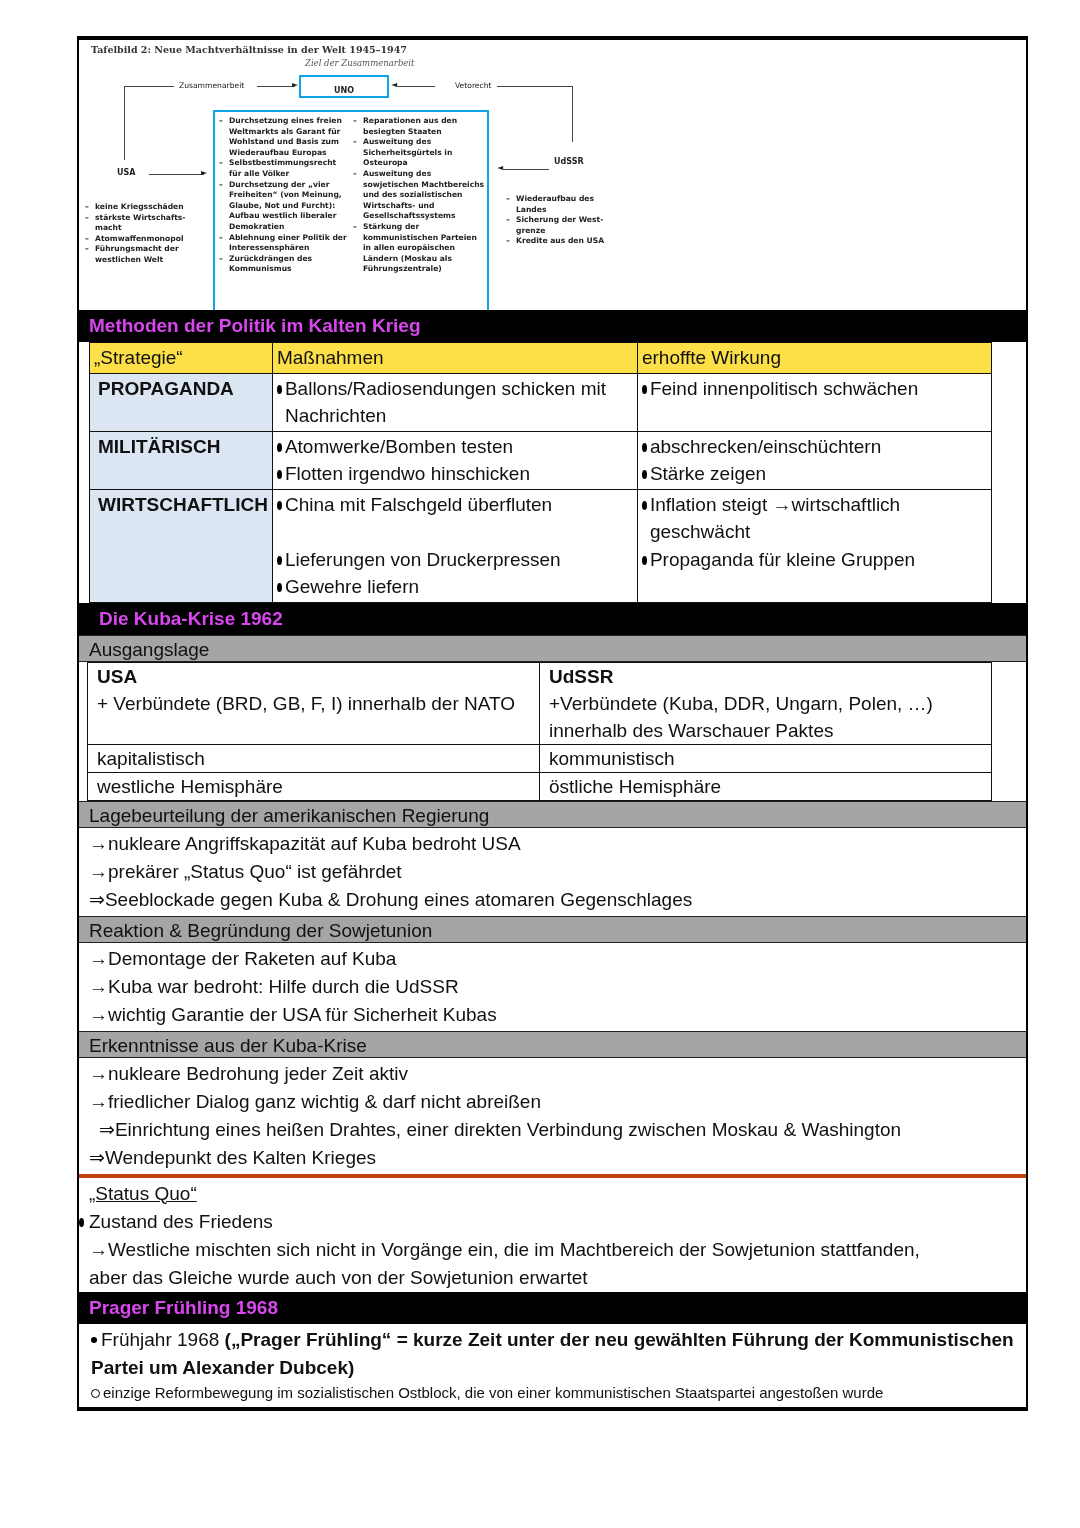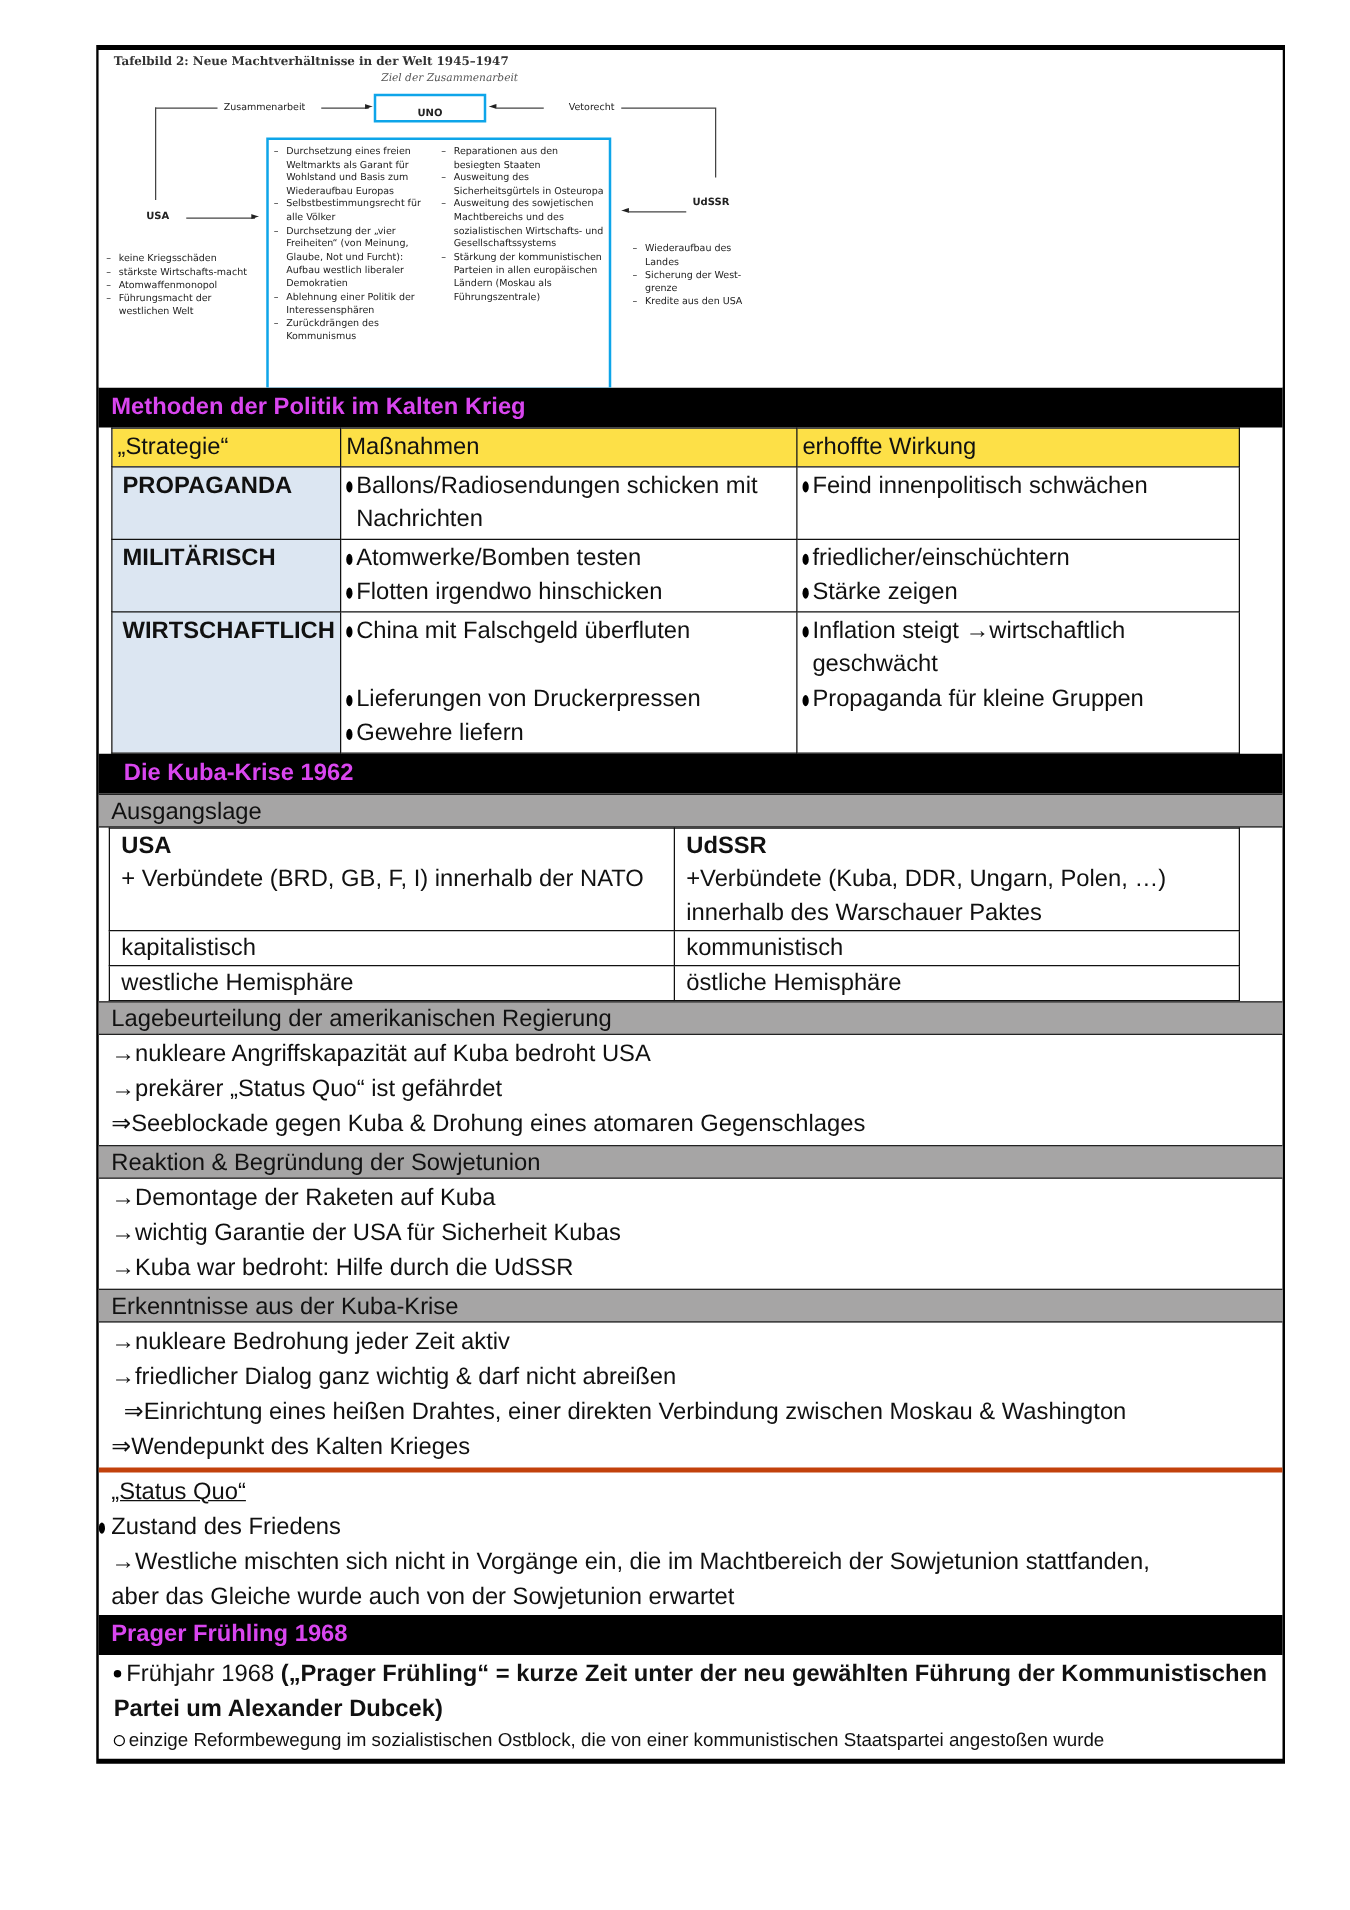--- a/index.html
+++ b/index.html
@@ -10,21 +10,21 @@
   
   .diagram { position: relative; height: 270px; background: #fff; font-family: "DejaVu Sans", sans-serif; color: #222; overflow: hidden; }
   .diagram .d-title { position: absolute; left: 12px; top: 4px; font-family: "DejaVu Serif", serif; font-weight: bold; font-size: 9.5px; color: #333; }
   .diagram .hand { position: absolute; left: 226px; top: 18px; font-family: "DejaVu Serif", serif; font-style: italic; font-size: 8.5px; color: #555; }
   .diagram .small { font-size: 7.6px; line-height: 10.6px; }
   .diagram .lbl { position: absolute; font-size: 7.6px; }
   .diagram .bold { font-weight: bold; }
   .diagram .box { position: absolute; border: 2px solid #0ea5e9; }
   .diagram .line { position: absolute; background: #444; }
   .diagram ul { list-style: none; }
-  .diagram li { position: relative; padding-left: 10px; }
+  .diagram li { position: relative; padding-left: 10px; font-weight: bold; }
   .diagram li::before { content: "–"; position: absolute; left: 0; }
 
   
   .sec-black { background: #000; color: #d946ef; font-weight: bold; font-size: 19px; height: 32px; line-height: 32px; padding-left: 10px; }
   .sec-black.indent { padding-left: 20px; }
   .sec-gray { background: #a6a5a5; color: #111; font-size: 19px; height: 27px; line-height: 27px; padding-left: 10px; border-top: 1.5px solid #222; border-bottom: 1.5px solid #222; }
 
   
   .methods-wrap { padding: 0 34px 0 10px; }
   table { border-collapse: collapse; width: 100%; font-size: 19px; }
@@ -142,21 +142,21 @@
             <div class="bullet-line">Feind innenpolitisch schwächen</div>
           </td>
         </tr>
         <tr>
           <td class="strat">MILITÄRISCH</td>
           <td>
             <div class="bullet-line">Atomwerke/Bomben testen</div>
             <div class="bullet-line">Flotten irgendwo hinschicken</div>
           </td>
           <td>
-            <div class="bullet-line">friedlicher/einschüchtern</div>
+            <div class="bullet-line">abschrecken/einschüchtern</div>
             <div class="bullet-line">Stärke zeigen</div>
           </td>
         </tr>
         <tr>
           <td class="strat">WIRTSCHAFTLICH</td>
           <td>
             <div class="bullet-line">China mit Falschgeld überfluten</div>
             <div class="spacer"></div>
             <div class="bullet-line">Lieferungen von Druckerpressen</div>
             <div class="bullet-line">Gewehre liefern</div>
@@ -200,22 +200,22 @@
   <div class="sec-gray">Lagebeurteilung der amerikanischen Regierung</div>
   <div class="text-block">
     <div>→nukleare Angriffskapazität auf Kuba bedroht USA</div>
     <div>→prekärer „Status Quo“ ist gefährdet</div>
     <div>⇒Seeblockade gegen Kuba &amp; Drohung eines atomaren Gegenschlages</div>
   </div>
 
   <div class="sec-gray">Reaktion &amp; Begründung der Sowjetunion</div>
   <div class="text-block">
     <div>→Demontage der Raketen auf Kuba</div>
+    <div>→Kuba war bedroht: Hilfe durch die UdSSR</div>
     <div>→wichtig Garantie der USA für Sicherheit Kubas</div>
-    <div>→Kuba war bedroht: Hilfe durch die UdSSR</div>
   </div>
 
   <div class="sec-gray">Erkenntnisse aus der Kuba-Krise</div>
   <div class="text-block">
     <div>→nukleare Bedrohung jeder Zeit aktiv</div>
     <div>→friedlicher Dialog ganz wichtig &amp; darf nicht abreißen</div>
     <div class="ind">⇒Einrichtung eines heißen Drahtes, einer direkten Verbindung zwischen Moskau &amp; Washington</div>
     <div>⇒Wendepunkt des Kalten Krieges</div>
   </div>
 

